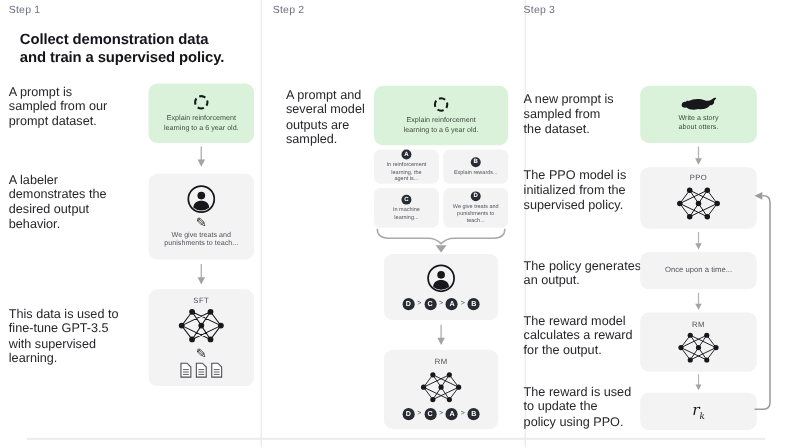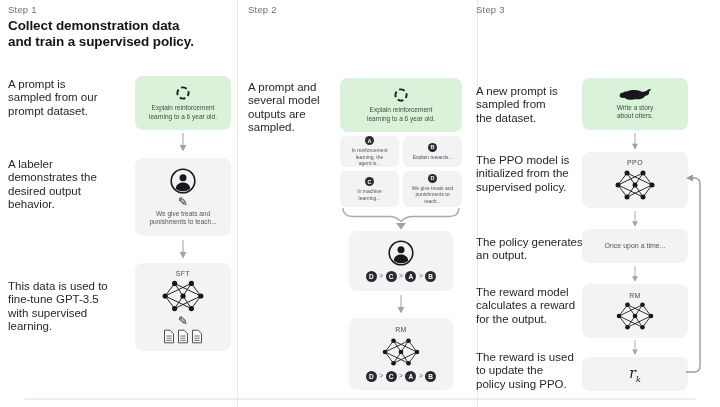--- a/index.html
+++ b/index.html
@@ -2,21 +2,21 @@
 <html><head>
 <meta charset="utf-8">
 <style>
   html,body{margin:0;padding:0;background:#fff;}
   body{width:720px;height:407px;font-family:"Liberation Sans","DejaVu Sans",sans-serif;}
   .canvas{position:relative;width:720px;height:407px;background:#fff;overflow:hidden;}
   .col{position:absolute;top:0;height:336px;width:237px;}
   .divider{position:absolute;top:0;bottom:0;width:1px;background:#e8e8e8;}
   .bottomline{position:absolute;height:2px;background:#ededed;border-radius:2px;}
   .step{position:absolute;left:8px;top:4px;font-size:9.5px;color:#6e6e80;letter-spacing:.2px;}
-  .title{position:absolute;left:8px;top:18px;margin:0;width:229px;font-size:13.5px;font-weight:bold;
+  .title{position:absolute;left:8px;top:18px;margin:10px;width:229px;font-size:13.5px;font-weight:bold;
          color:#141419;line-height:1.2;letter-spacing:-.1px;white-space:pre-line;}
   .txt{position:absolute;font-size:11.5px;color:#26262b;line-height:1.16;white-space:pre-line;width:132px;}
   .gbox{position:absolute;background:#d9f2d9;border-radius:8px;display:flex;flex-direction:column;
         align-items:center;justify-content:center;gap:3px;}
   .fbox{position:absolute;background:#f3f3f4;border-radius:8px;display:flex;flex-direction:column;
         align-items:center;justify-content:center;}
   .caption{font-size:6.5px;color:#53535b;text-align:center;line-height:1.3;white-space:pre-line;}
   .caption.green{color:#3e4b3e;}
   .mlabel{font-size:7px;color:#4b4b55;letter-spacing:.4px;}
   .pen{font-size:12px;line-height:1;color:#17171c;}
@@ -115,21 +115,21 @@
           </svg>
       </div>
     </div>
   </section>
 
   <div class="divider" style="left:237px"></div>
 
   <section class="col" style="left:240px">
     <div class="step">Step 2</div>
 
-    <div class="txt" style="left:8px;top:81px">A prompt and
+    <div class="txt" style="left:20px;top:81px">A prompt and
 several model
 outputs are
 sampled.</div>
     <div class="gbox" style="left:100px;top:78px;width:122px;height:54px">
       <svg width="16" height="16" viewBox="0 0 18 18">
         <circle cx="9" cy="9" r="6.3" fill="none" stroke="#17171c" stroke-width="2.1" stroke-dasharray="6.6 3.3" stroke-dashoffset="3"></circle>
       </svg>
       <div class="caption green">Explain reinforcement
 learning to a 6 year old.</div>
     </div>

